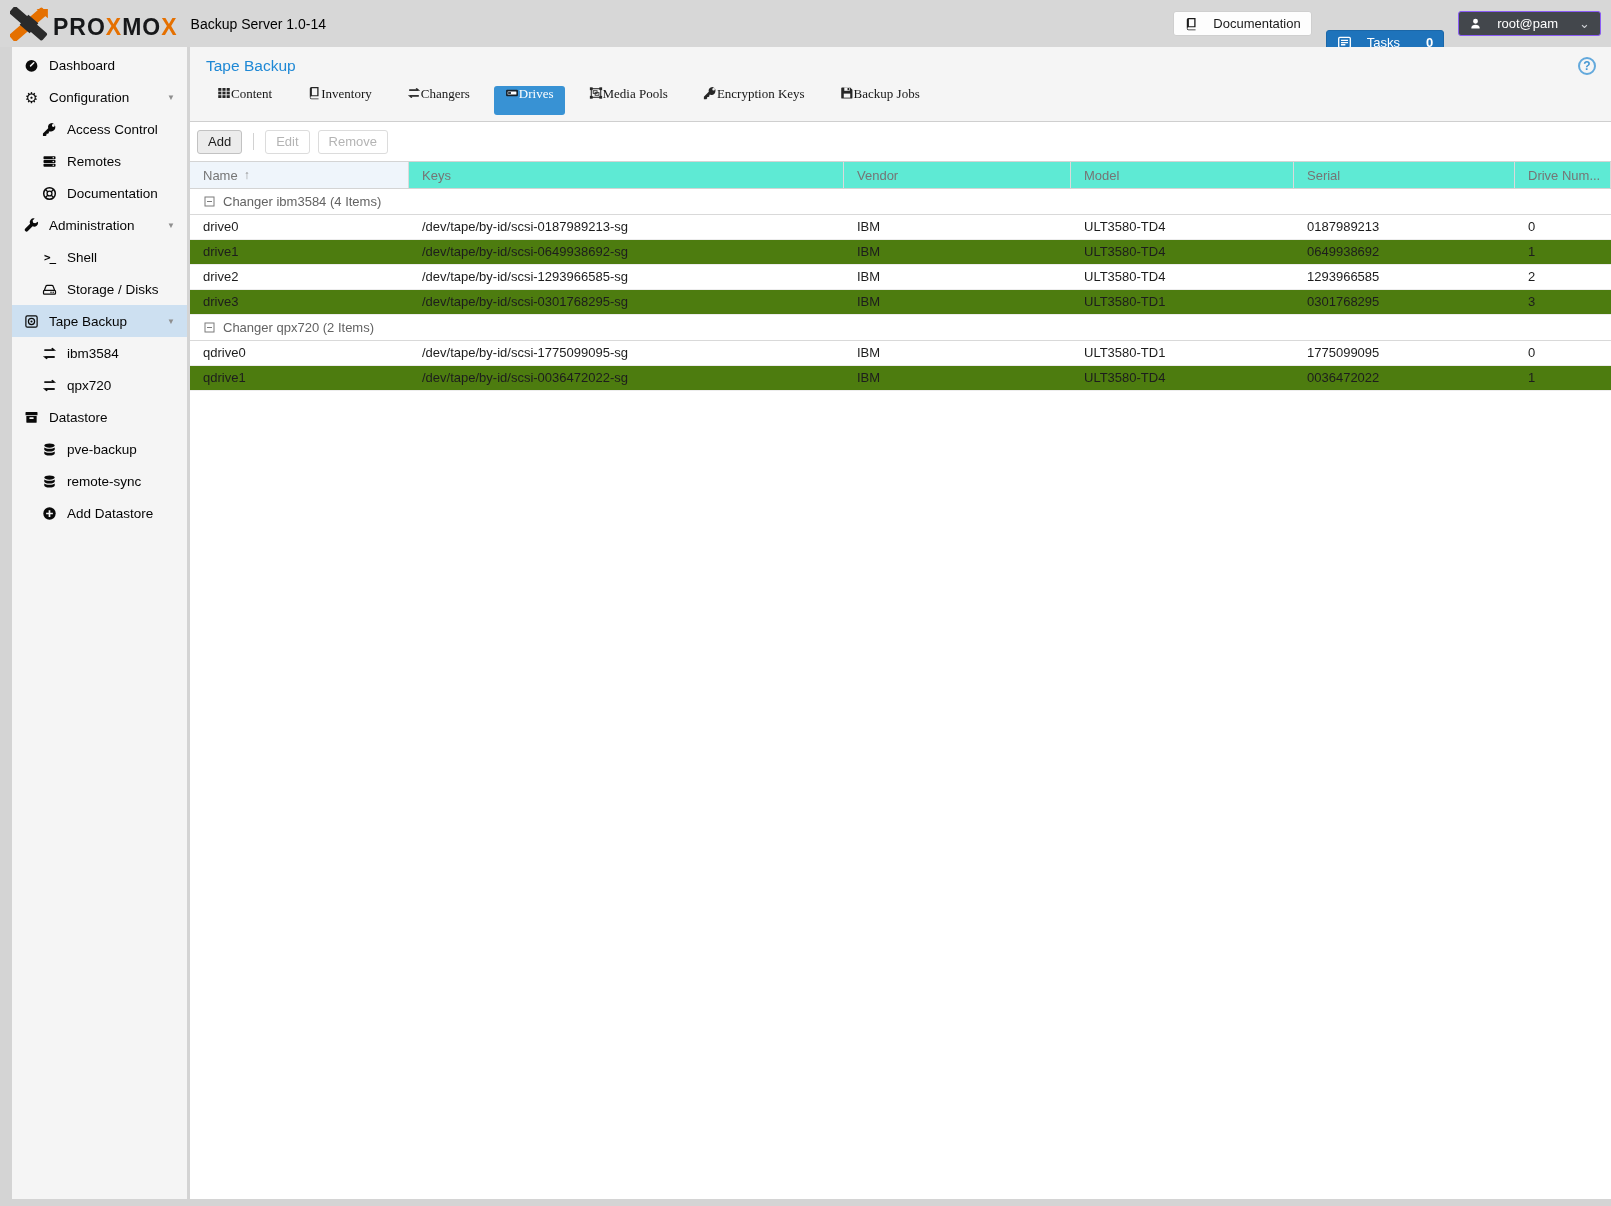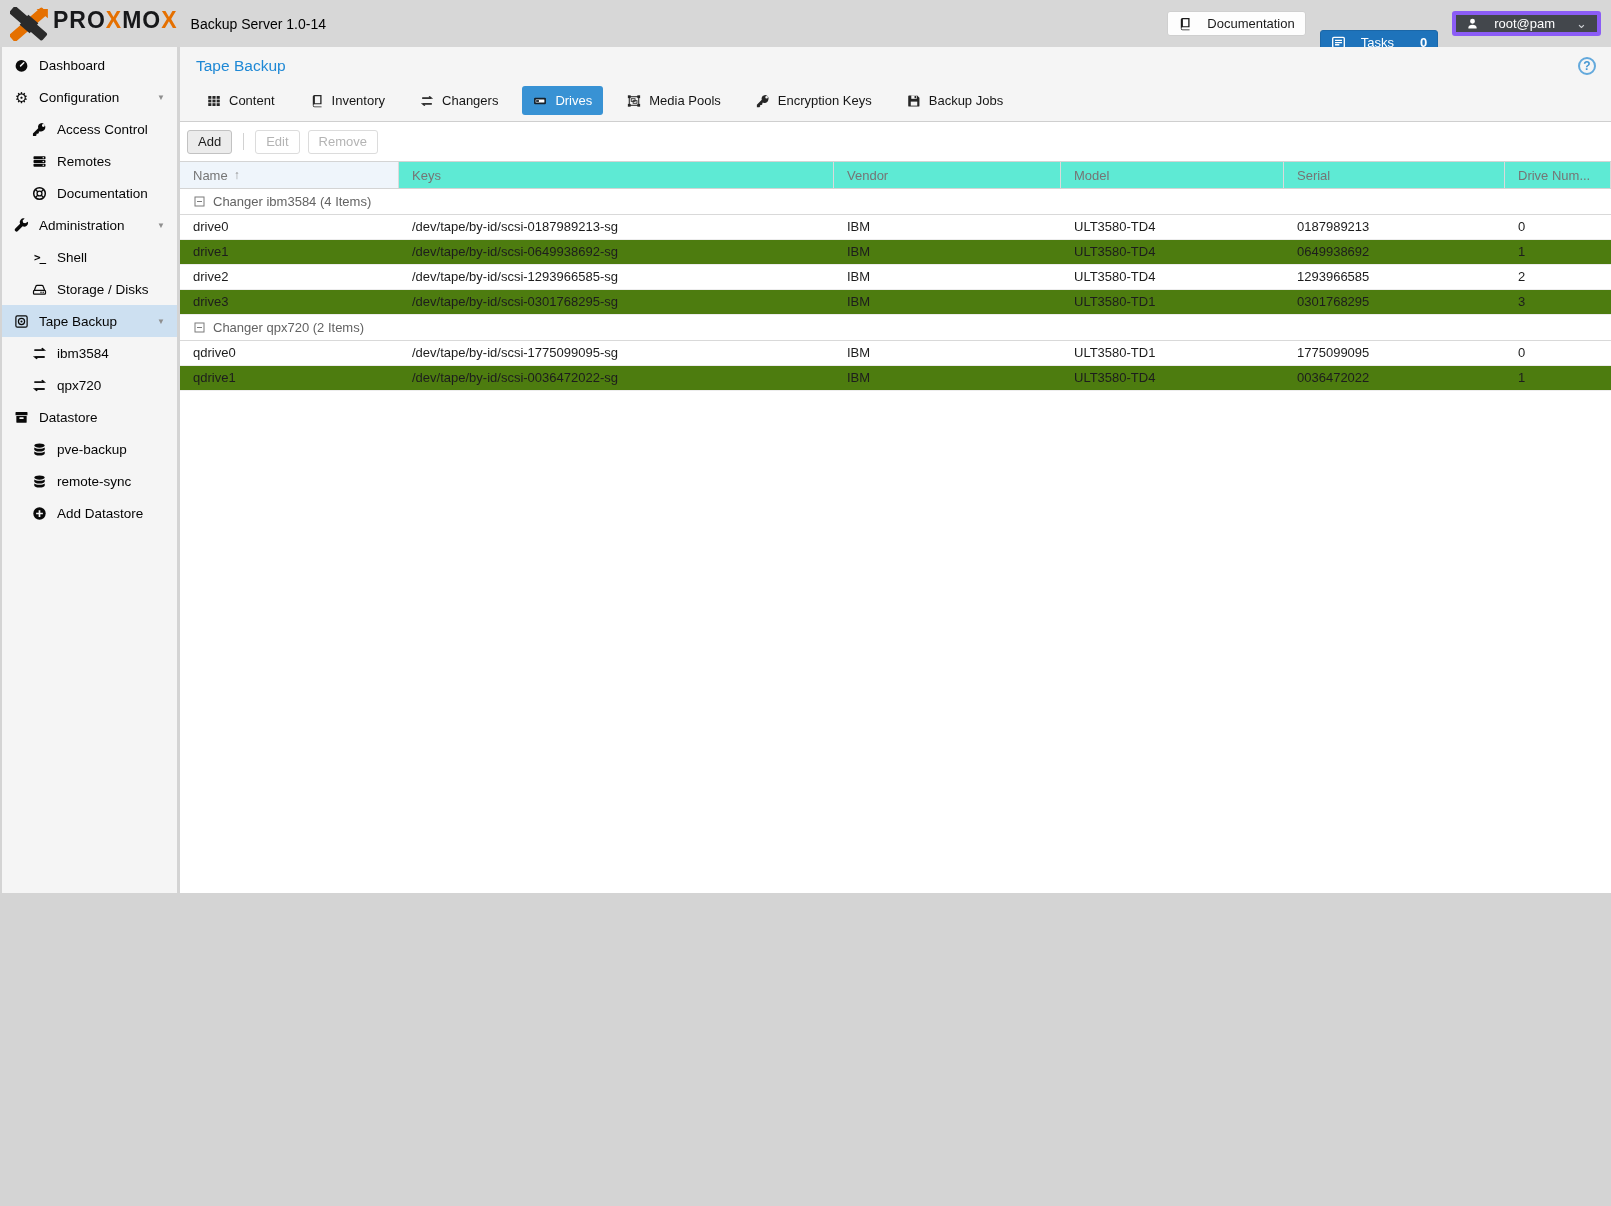--- a/index.html
+++ b/index.html
@@ -5,53 +5,53 @@
   * { box-sizing: border-box; }
   html,body { margin:0; padding:0; }
   body {
     width:1611px; height:1206px; overflow:hidden;
     background:#d4d4d4;
     font-family:"Liberation Sans", sans-serif;
     color:#1a1a1a;
   }
   
   .topbar { height:47px; background:#d7d7d7; display:flex; align-items:center; padding:0 10px; }
-  .logo { display:flex; align-items:flex-start; }
+  .logo { display:flex; align-items:flex-end; }
   .logo-mark svg { width:38px; height:34px; display:block; }
   .logo-text { font-size:23px; font-weight:bold; color:#17181a; letter-spacing:1px; margin-left:5px; }
   .logo-text .lx { color:#e57000; }
   .top-sub { margin-left:13px; font-size:14px; color:#000; }
   .top-actions { margin-left:auto; display:flex; align-items:center; gap:14px; }
   .tbtn { height:25px; display:flex; align-items:center; gap:15px; padding:0 10px; border-radius:3px; font-size:13px; cursor:pointer; }
   .tbtn svg { display:block; }
   .tbtn.doc { background:#fdfdfd; border:1px solid #cfcfcf; color:#1a1a1a; }
   .tbtn.tasks { background:#1e73bb; border:1px solid #1b67a8; color:#fff;margin-top:38px; }
   .tasks-count { margin-left:11px; font-weight:bold; }
-  .tbtn.user { background:#43474c; border:4px solid #8b5cf6; color:#fff; }
+  .tbtn.user { background:#43474c; border:1px solid #8b5cf6; color:#fff; }
   .user-caret { color:#cfd2d6; font-size:13px; margin-left:6px; line-height:10px; }
 
   
-  .layout { display:flex; height:846px; background:#d4d4d4; padding-left:2px; }
+  .layout { display:flex; height:1152px; background:#d4d4d4; padding-left:12px; }
   .sidebar { width:178px; background:#f5f5f5; border-right:3px solid #d4d4d4; padding-top:2px; flex:none; }
   .sb-item { position:relative; height:32px; display:flex; align-items:center; padding-left:10px; font-size:13.5px; color:#050505; cursor:pointer; }
   .sb-item.child { padding-left:28px; }
   .sb-item.selected { background:#cde0f1; }
   .sb-icon { width:19px; margin-right:8px; display:flex; justify-content:center; align-items:center; flex:none; }
   .sb-icon svg { width:15px; height:15px; fill:#0a0a0a; display:block; }
   .sb-icon .txt-glyph { font-size:15px; line-height:15px; color:#0a0a0a; }
   .sb-icon .shell-glyph { font-family:"DejaVu Sans Mono", monospace; font-size:11px; font-weight:bold; letter-spacing:-1px; }
   .sb-caret { position:absolute; right:12px; top:12px; font-size:8px; color:#8f8f8f; }
 
   .main { flex:1; min-width:0; background:#fff; display:flex; flex-direction:column; }
   .content-header { background:#f5f5f5; border-bottom:1px solid #cfcfcf; }
   .title-row { display:flex; align-items:center; height:34px; padding:4px 15px 0 16px; }
   .page-title { color:#1e88d5; font-size:15.5px; }
   .help-btn { margin-left:auto; width:18px; height:18px; border:2px solid #63a9dc; border-radius:50%; color:#4697d2; font-size:12px; font-weight:bold; display:flex; align-items:center; justify-content:center; cursor:pointer; }
   .tabs { display:flex; gap:13px; padding:5px 0 6px 16px; }
-  .tab { height:29px; display:flex; align-items:center; gap:8px; padding:0 11px; font-size:13px; color:#161616; border-radius:3px; cursor:pointer; white-space:nowrap; }
+  .tab { height:29px; display:flex; padding:0 11px; font-size:13px; color:#161616; border-radius:3px; cursor:pointer; white-space:nowrap;font-family:Liberation Serif, serif; }
   .tab svg { width:14px; height:14px; fill:#262626; display:block; }
   .tab.active { background:#3892d4; color:#fff; }
   .tab.active svg { fill:#14202b; }
 
   
   .toolbar { height:39px; display:flex; align-items:center; padding-left:7px; background:#fff; gap:8px; }
   .btn { height:24px; padding:0 10px; font-size:13px; border-radius:3px; display:flex; align-items:center; cursor:pointer; }
   .btn.normal { background:#ececec; border:1px solid #c2c2c2; color:#1c1c1c; }
   .btn.disabled { background:transparent; border:1px solid #dcdcdc; color:#b4b4b4; cursor:default; }
   .tb-sep { width:1px; height:17px; background:#d2d2d2; margin:0 3px; }

